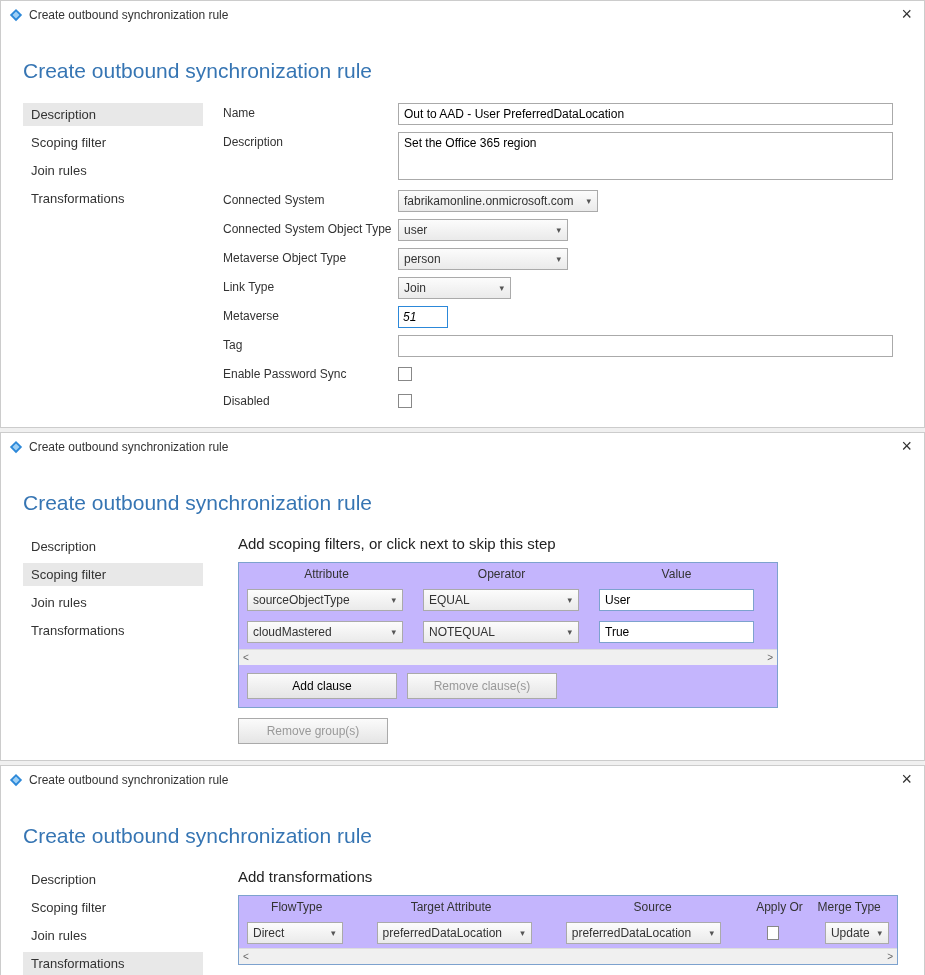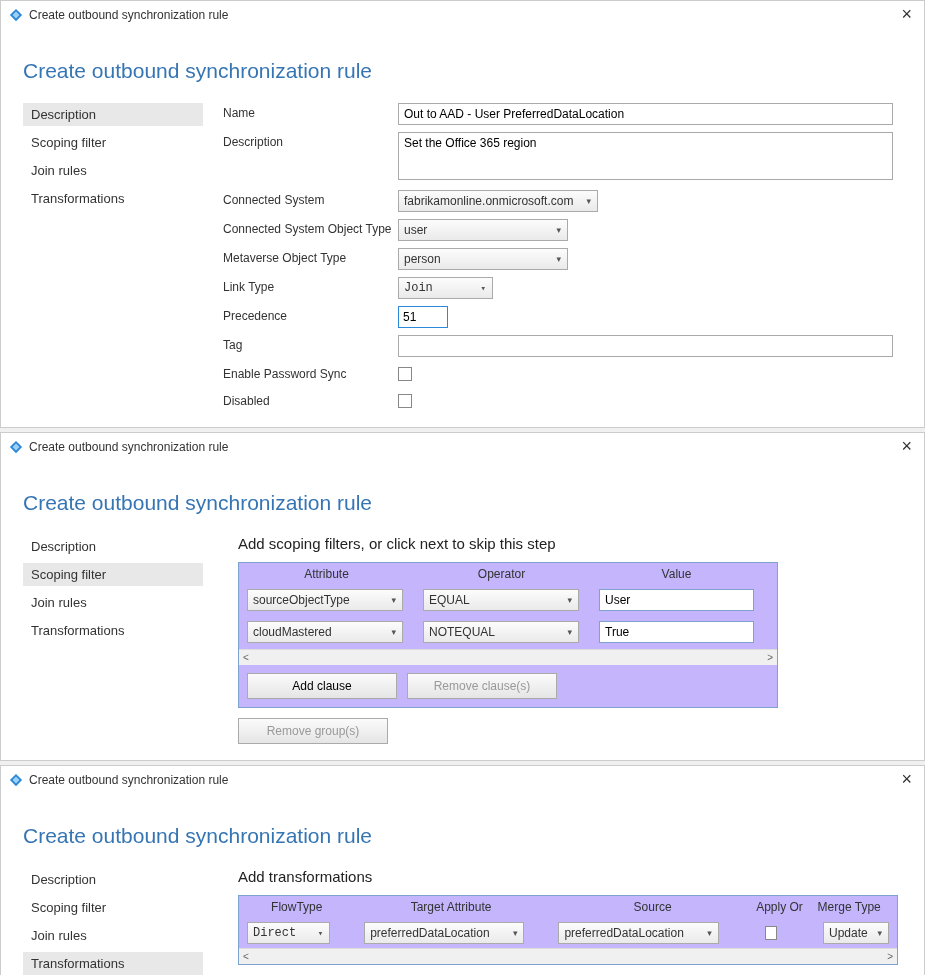--- a/index.html
+++ b/index.html
@@ -92,37 +92,38 @@
   .select-input {
     background: linear-gradient(#fcfcfc,#eaeaea);
     height: 22px;
     position: relative;
     display: inline-flex;
     align-items: center;
     cursor: pointer;
   }
   .select-input.w1 { width: 200px; }
   .select-input.w2 { width: 170px; }
-  .select-input.w3 { width: 95px; font-family: Liberation Mono, monospace; }
+  .select-input.w3 { width: 113px; }
   .select-input.w4 { width: 156px; }
   .select-input.w5 { width: 185px; }
   .select-input.w7 { width: 75px; }
   .select-input .caret {
     position: absolute;
     right: 6px;
     font-size: 9px;
     color: #555;
   }
   .num-input {
     border: 1px solid #2c88d9;
     width: 50px;
     height: 22px;
     padding: 2px 4px;
     font-family: inherit;
     font-size: 12px;
+    font-style: italic;
   }
   .checkbox {
     width: 14px; height: 14px;
     border: 1px solid #888;
     background: #fff;
     display: inline-block;
     margin-top: 3px;
     cursor: pointer;
   }
   .section-heading {
@@ -256,21 +257,21 @@
       <div class="form-row">
         <label>Link Type</label>
         <div class="ctl">
           <div class="select-input w3">
             <span>Join</span>
             <span class="caret">▾</span>
           </div>
         </div>
       </div>
       <div class="form-row">
-        <label>Precedence</label>
+        <label>Metaverse</label>
         <div class="ctl"><input class="num-input" value="51" style=""></div>
       </div>
       <div class="form-row">
         <label>Tag</label>
         <div class="ctl"><input class="text-input wide" value="" style=""></div>
       </div>
       <div class="form-row">
         <label>Enable Password Sync</label>
         <div class="ctl"><span class="checkbox"></span></div>
       </div>

